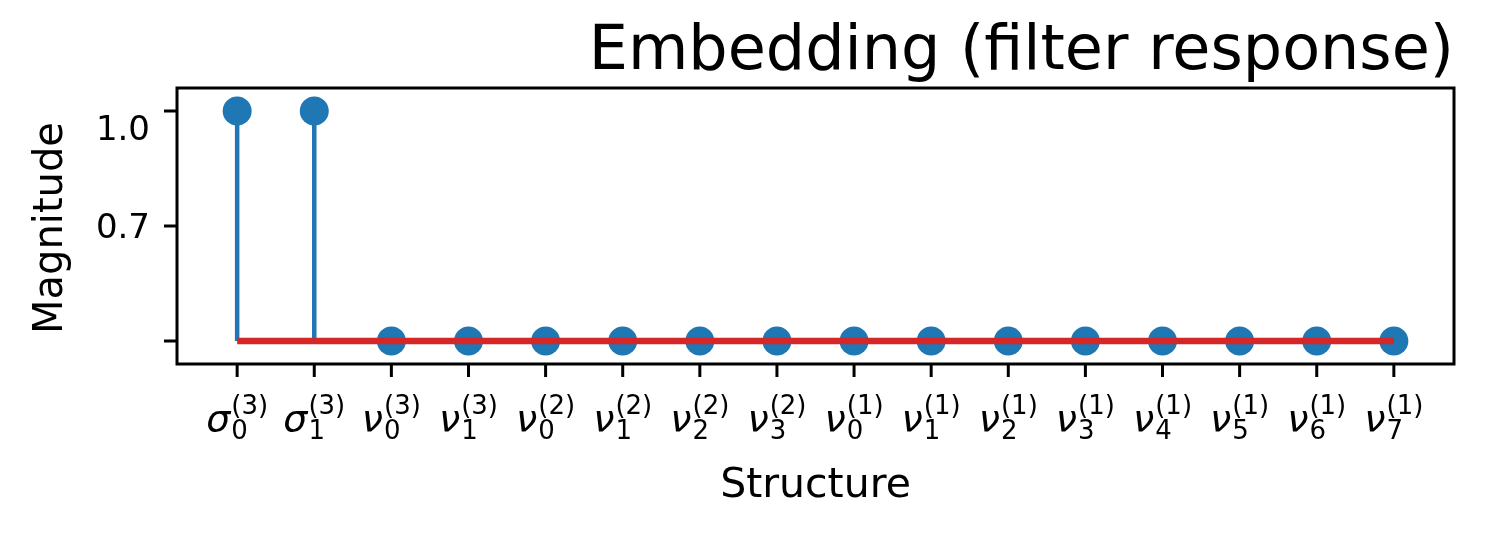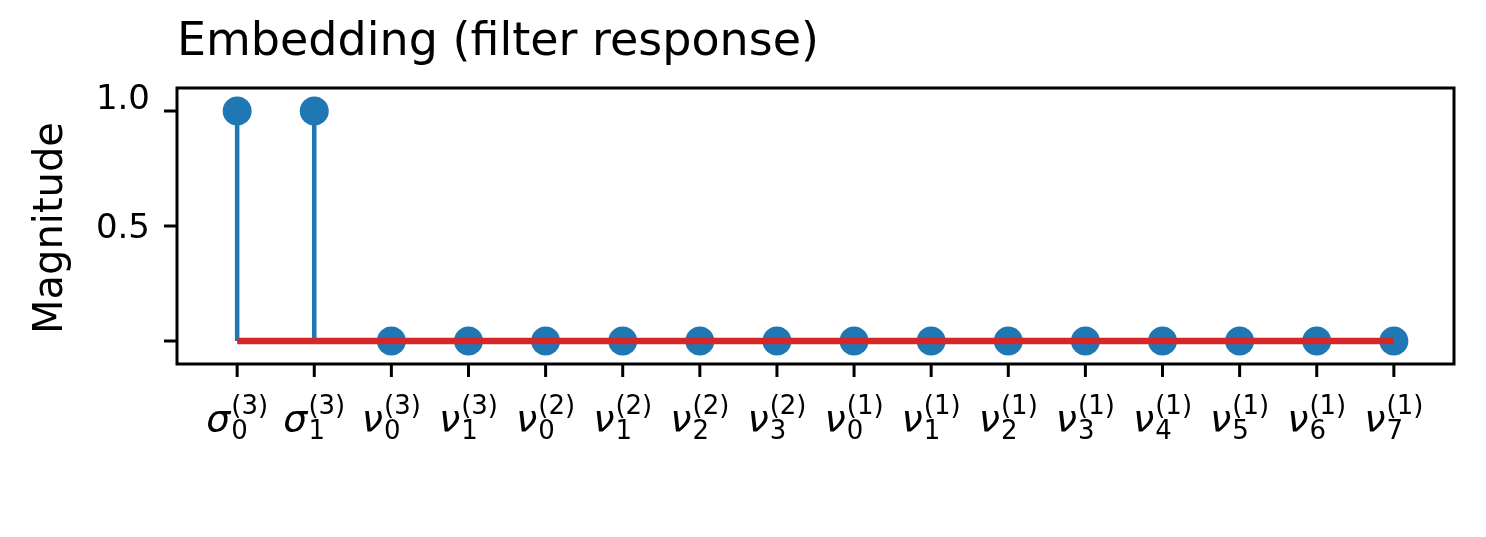--- a/index.html
+++ b/index.html
@@ -11,22 +11,22 @@
     height: 537px;
     background: #ffffff;
     overflow: hidden;
   }
 
   #plot-svg { position: absolute; left: 0; top: 0; }
 
   .chart-title {
     position: absolute;
     left: 177px; top: 14px; width: 1277px;
-    text-align: left;
-    font-size: 46px;
+    text-align: right;
+    font-size: 62px;
     line-height: 1.1;
     white-space: nowrap;
   }
 
   .x-axis-label {
     position: absolute;
     left: 177px; top: 461px; width: 1277px;
     text-align: center;
     font-size: 41px;
     line-height: 1.1;
@@ -130,24 +130,25 @@
       <circle cx="1085.3973429951693" cy="341" r="14.5" fill="#1f77b4"></circle>
       <circle cx="1162.5108695652175" cy="341" r="14.5" fill="#1f77b4"></circle>
       <circle cx="1239.6243961352657" cy="341" r="14.5" fill="#1f77b4"></circle>
       <circle cx="1316.737922705314" cy="341" r="14.5" fill="#1f77b4"></circle>
       <circle cx="1393.8514492753623" cy="341" r="14.5" fill="#1f77b4"></circle>
       <line x1="237.1485507246377" y1="341" x2="1393.8514492753623" y2="341" stroke="#d62728" stroke-width="6.5"></line>
     </svg>
 
   <div class="chart-title">Embedding (filter response)</div>
 
+  <div class="x-axis-label">Structure</div>
 
   <div class="y-axis-label">Magnitude</div>
-    <div class="ytick-label" style="top: 209px;">0.5</div>
-    <div class="ytick-label" style="top: 80px;">1.0</div>
+    <div class="ytick-label" style="top: 209px;">0.7</div>
+    <div class="ytick-label" style="top: 111px;">1.0</div>
     <div class="xtick-label" style="left: 237.149px;"><span class="xt-base">σ</span><span class="xt-stack">
         <span class="xt-sup">(3)</span>
         <span class="xt-sub">0</span>
       </span></div>
     <div class="xtick-label" style="left: 314.262px;"><span class="xt-base">σ</span><span class="xt-stack">
         <span class="xt-sup">(3)</span>
         <span class="xt-sub">1</span>
       </span></div>
     <div class="xtick-label" style="left: 391.376px;"><span class="xt-base">ν</span><span class="xt-stack">
         <span class="xt-sup">(3)</span>

